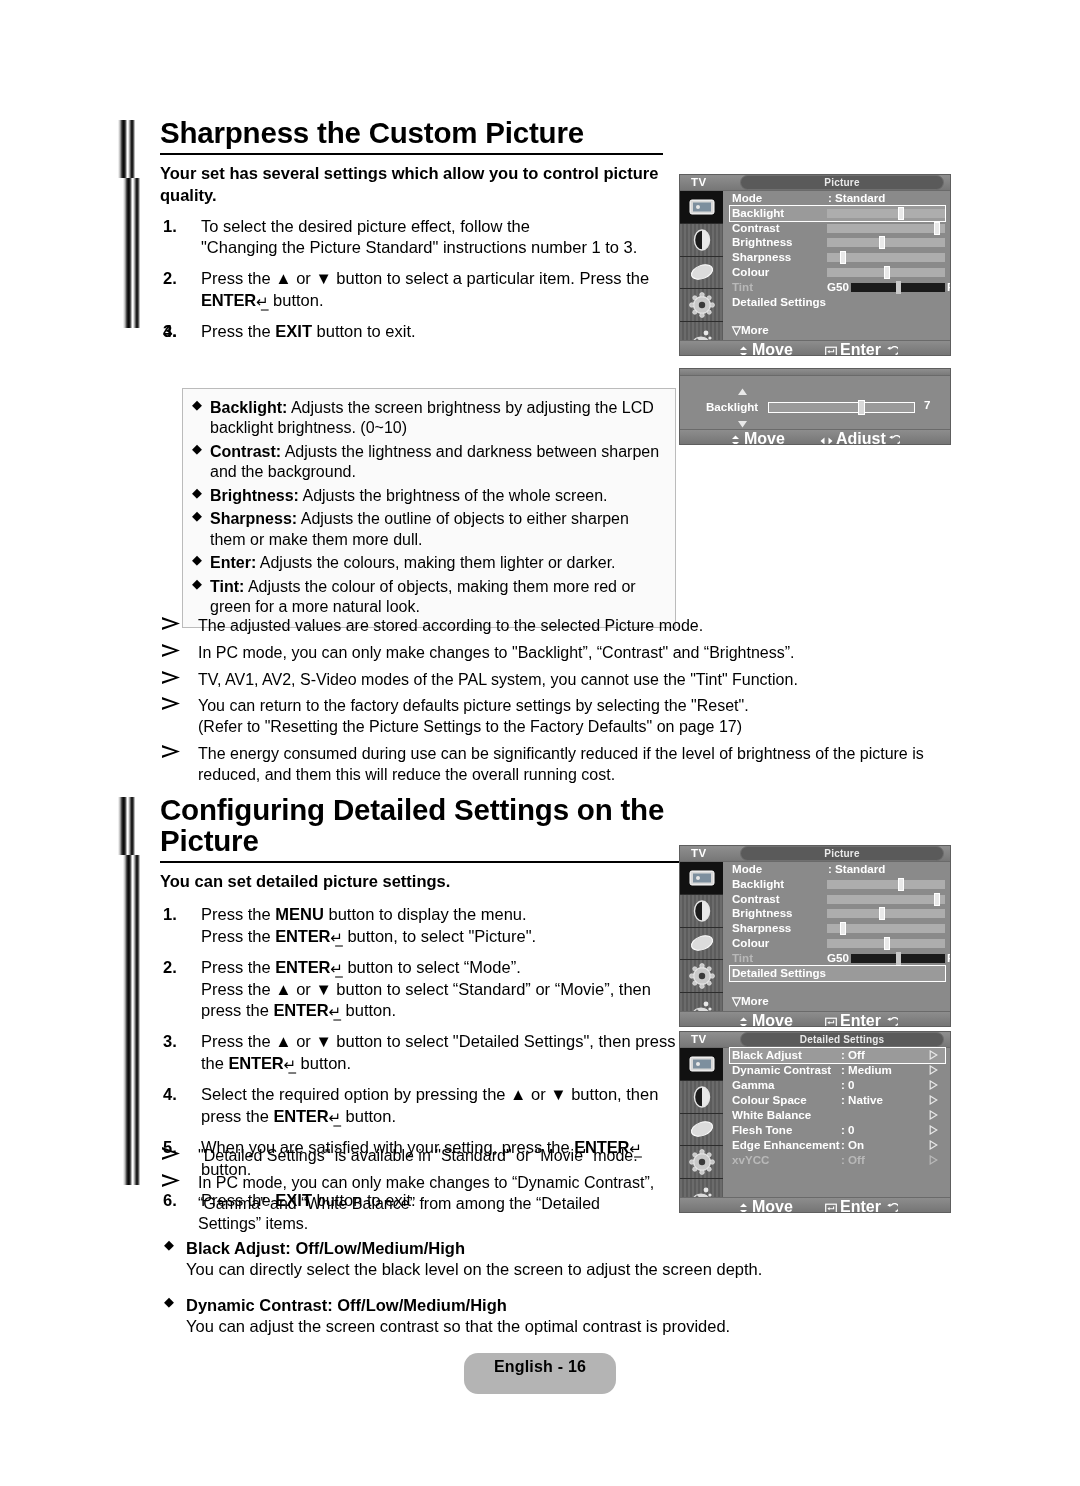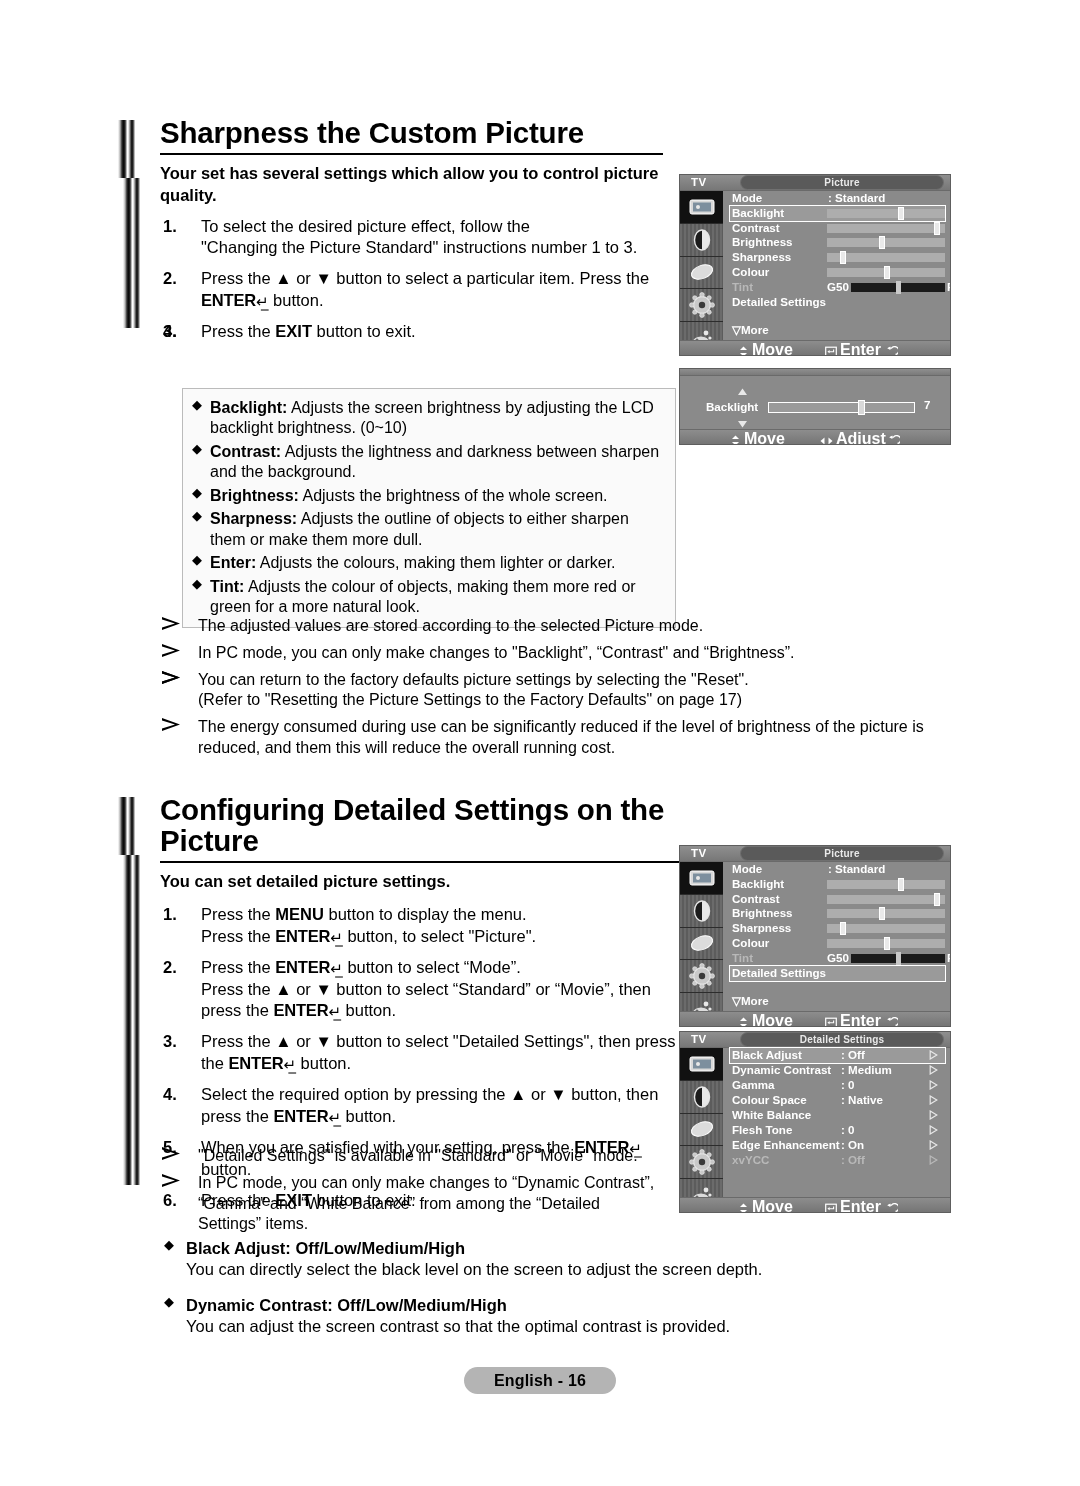--- a/index.html
+++ b/index.html
@@ -76,21 +76,21 @@
   .dblock .dia { position:absolute; left:4px; top:-1px; font-size:13px; }
   .dblock .dttl { font-weight:bold; font-size:16.5px; line-height:1.3; }
   .dblock .dtxt { font-size:16.5px; line-height:1.3; }
 
   
   .footer {
     position:absolute; left:0; right:0; bottom:92px; text-align:center;
   }
   .footer span {
     display:inline-block; background:#b4b4b4; color:#000;
-    border-radius:14px; padding:5px 30px 4px 30px;
+    border-radius:14px; padding:5px 30px 18px 30px;
     font-weight:bold; font-size:16px; letter-spacing:0.2px;
   }
 
   
   .osd {
     position:absolute;
     background:#8a8a8a;
     border:1px solid #5e5e5e;
     color:#ffffff;
     font-size:11.6px;
@@ -206,21 +206,21 @@
             <svg width="26" height="20" viewBox="0 0 26 20">
               <path d="M2 3 L20 9.5 L2 16 L2 13.5 L15 9.5 L2 5.5 Z" fill="#000"></path>
               <path d="M2 8.4 L14 8.4" stroke="#000" stroke-width="0"></path>
             </svg>
           </span><span>In PC mode, you can only make changes to "Backlight”, “Contrast" and  “Brightness”.</span></li>
         <li><span class="arw">
             <svg width="26" height="20" viewBox="0 0 26 20">
               <path d="M2 3 L20 9.5 L2 16 L2 13.5 L15 9.5 L2 5.5 Z" fill="#000"></path>
               <path d="M2 8.4 L14 8.4" stroke="#000" stroke-width="0"></path>
             </svg>
-          </span></li>
+          </span><span>TV, AV1, AV2, S-Video modes of the PAL system, you cannot use the "Tint" Function.</span></li>
         <li><span class="arw">
             <svg width="26" height="20" viewBox="0 0 26 20">
               <path d="M2 3 L20 9.5 L2 16 L2 13.5 L15 9.5 L2 5.5 Z" fill="#000"></path>
               <path d="M2 8.4 L14 8.4" stroke="#000" stroke-width="0"></path>
             </svg>
           </span><span>You can return to the factory defaults picture settings by selecting the "Reset".<br>(Refer to "Resetting the Picture Settings to the Factory Defaults" on page 17)</span></li>
         <li><span class="arw">
             <svg width="26" height="20" viewBox="0 0 26 20">
               <path d="M2 3 L20 9.5 L2 16 L2 13.5 L15 9.5 L2 5.5 Z" fill="#000"></path>
               <path d="M2 8.4 L14 8.4" stroke="#000" stroke-width="0"></path>

